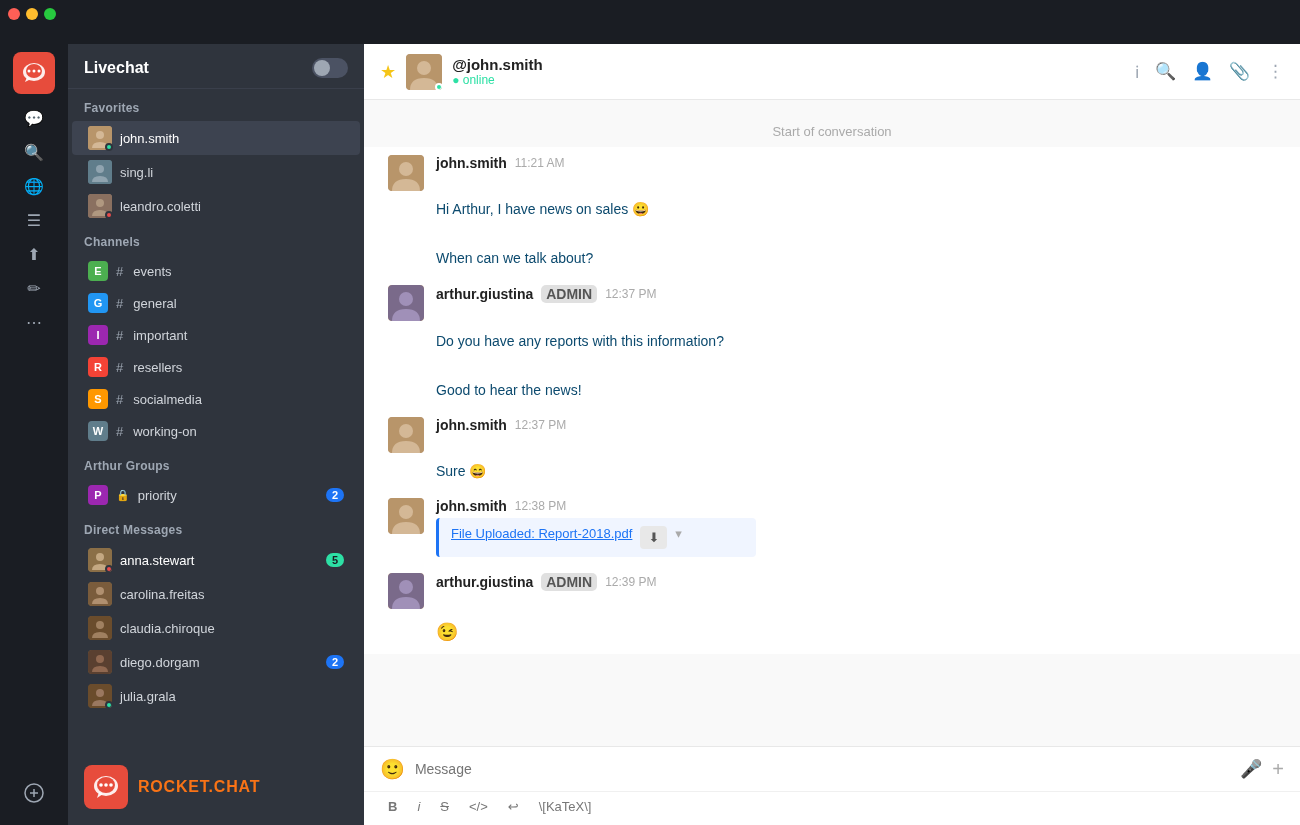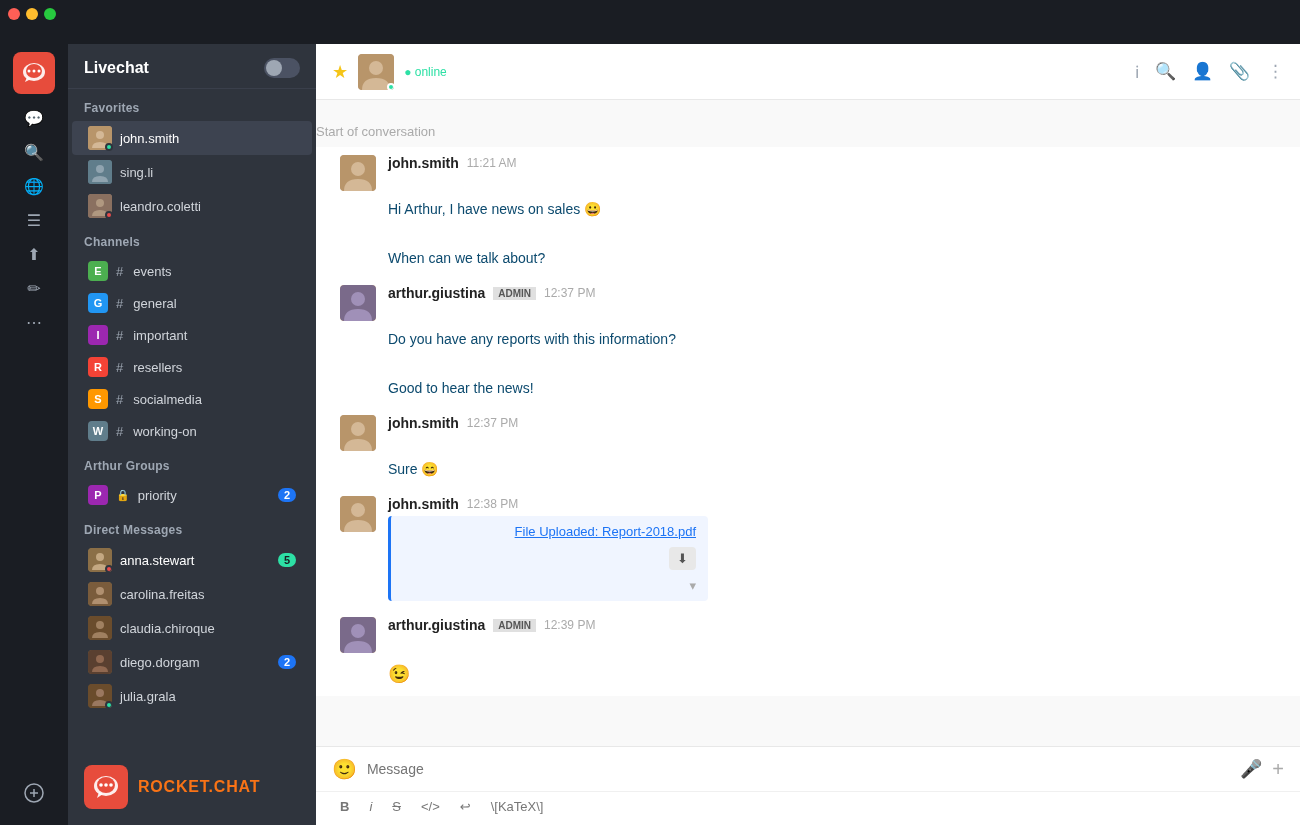--- a/index.html
+++ b/index.html
@@ -52,21 +52,21 @@
       height: 32px;
       display: flex;
       align-items: center;
       justify-content: center;
       color: #9ea7b3;
       cursor: pointer;
     }
 
     
     .sidebar {
-      width: 248px;
+      width: 296px;
       background: #2f343d;
       display: flex;
       flex-direction: column;
       flex-shrink: 0;
       overflow-y: auto;
     }
     .sidebar-header {
       padding: 14px 16px 10px;
       display: flex;
       align-items: center;
@@ -248,20 +248,21 @@
     .header-icon { font-size: 17px; color: #9ea7b3; cursor: pointer; }
 
     
     .messages-area {
       flex: 1;
       overflow-y: auto;
       padding: 0;
       background: #f9f9f9;
     }
     .conversation-start {
+      text-align: center;
       padding: 24px 0 8px;
       font-size: 13px;
       color: #aaa;
     }
     .conversation-date {
       text-align: center;
       padding: 4px 0 16px;
       font-size: 13px;
       font-weight: 600;
       color: #555;
@@ -280,42 +281,41 @@
       flex-shrink: 0;
       background: #c0a080;
       overflow: hidden;
     }
     .msg-content { flex: 1; }
     .msg-header { display: flex; align-items: center; gap: 8px; margin-bottom: 2px; }
     .msg-author { font-size: 14px; font-weight: 700; color: #222; }
     .msg-admin-badge {
       background: #e0e0e0;
       color: #555;
-      font-size: 10px;
+      font-size: 14px;
       font-weight: 600;
-      border-radius: 0;
+      border-radius: 5px;
       padding: 1px 5px;
       text-transform: uppercase;
       text-align: right;
     }
     .msg-time { font-size: 12px; color: #aaa; }
     .msg-text { font-size: 14px; color: #0c4a6e; line-height: 1.5; margin-top: 28px; }
     .msg-emoji { font-size: 18px; }
 
     .file-upload-block {
       display: flex;
-      align-items: flex-end;
+      align-items: flex-start;
       gap: 8px;
       padding: 8px 12px;
       border-left: 3px solid #1d74f5;
       background: #f0f5ff;
       border-radius: 4px;
       margin-top: 4px;
       max-width: 320px;
-      flex-direction: column;
     }
     .file-name { font-size: 13px; color: #1d74f5; text-decoration: underline; cursor: pointer; }
     .file-download-btn {
       background: #e8e8e8;
       border: none;
       border-radius: 4px;
       padding: 4px 8px;
       cursor: pointer;
       font-size: 13px;
       color: #555;
@@ -614,20 +614,21 @@
         <span class="star-icon">★</span>
         <div class="chat-user-avatar">
           <svg width="36" height="36" viewBox="0 0 36 36">
             <rect width="36" height="36" rx="4" fill="#b8956a"></rect>
             <circle cx="18" cy="14" r="7" fill="#d4b896"></circle>
             <path d="M4 36 Q4 24 18 24 Q32 24 32 36" fill="#d4b896"></path>
           </svg>
           <div class="status-dot online" style="border-color:#fff;"></div>
         </div>
         <div class="chat-user-info">
+          <div class="chat-username">@john.smith</div>
           <div class="chat-status">● online</div>
         </div>
         <div class="header-actions">
           <span class="header-icon">ℹ</span>
           <span class="header-icon">🔍</span>
           <span class="header-icon">👤</span>
           <span class="header-icon">📎</span>
           <span class="header-icon">⋮</span>
         </div>
       </div>

